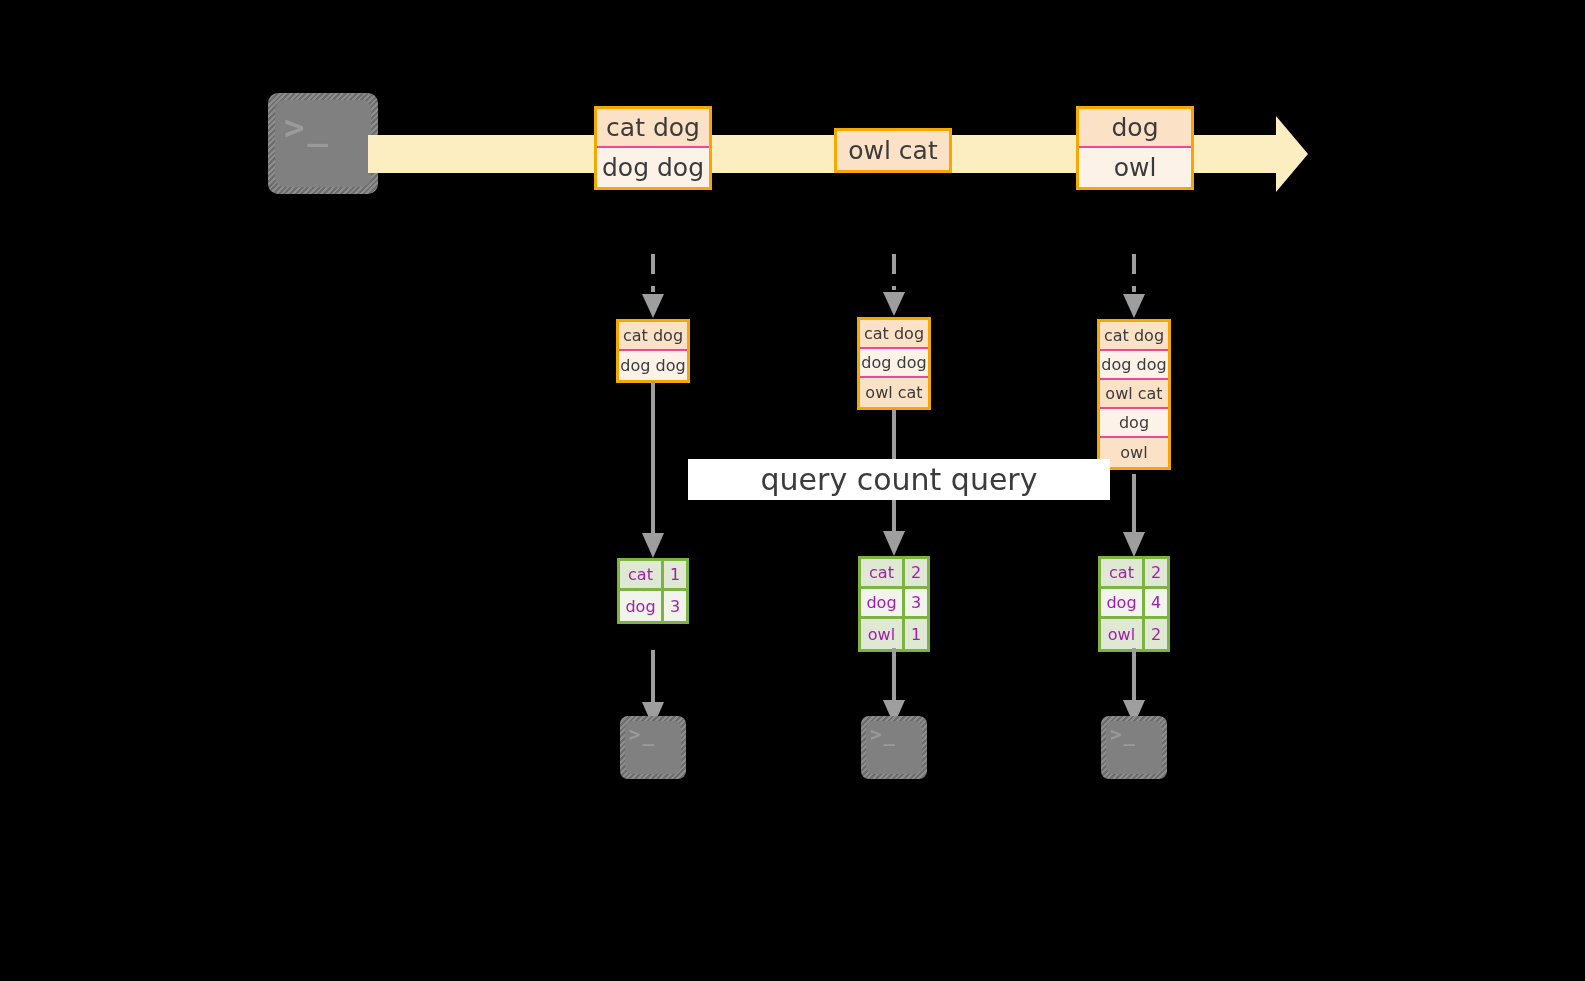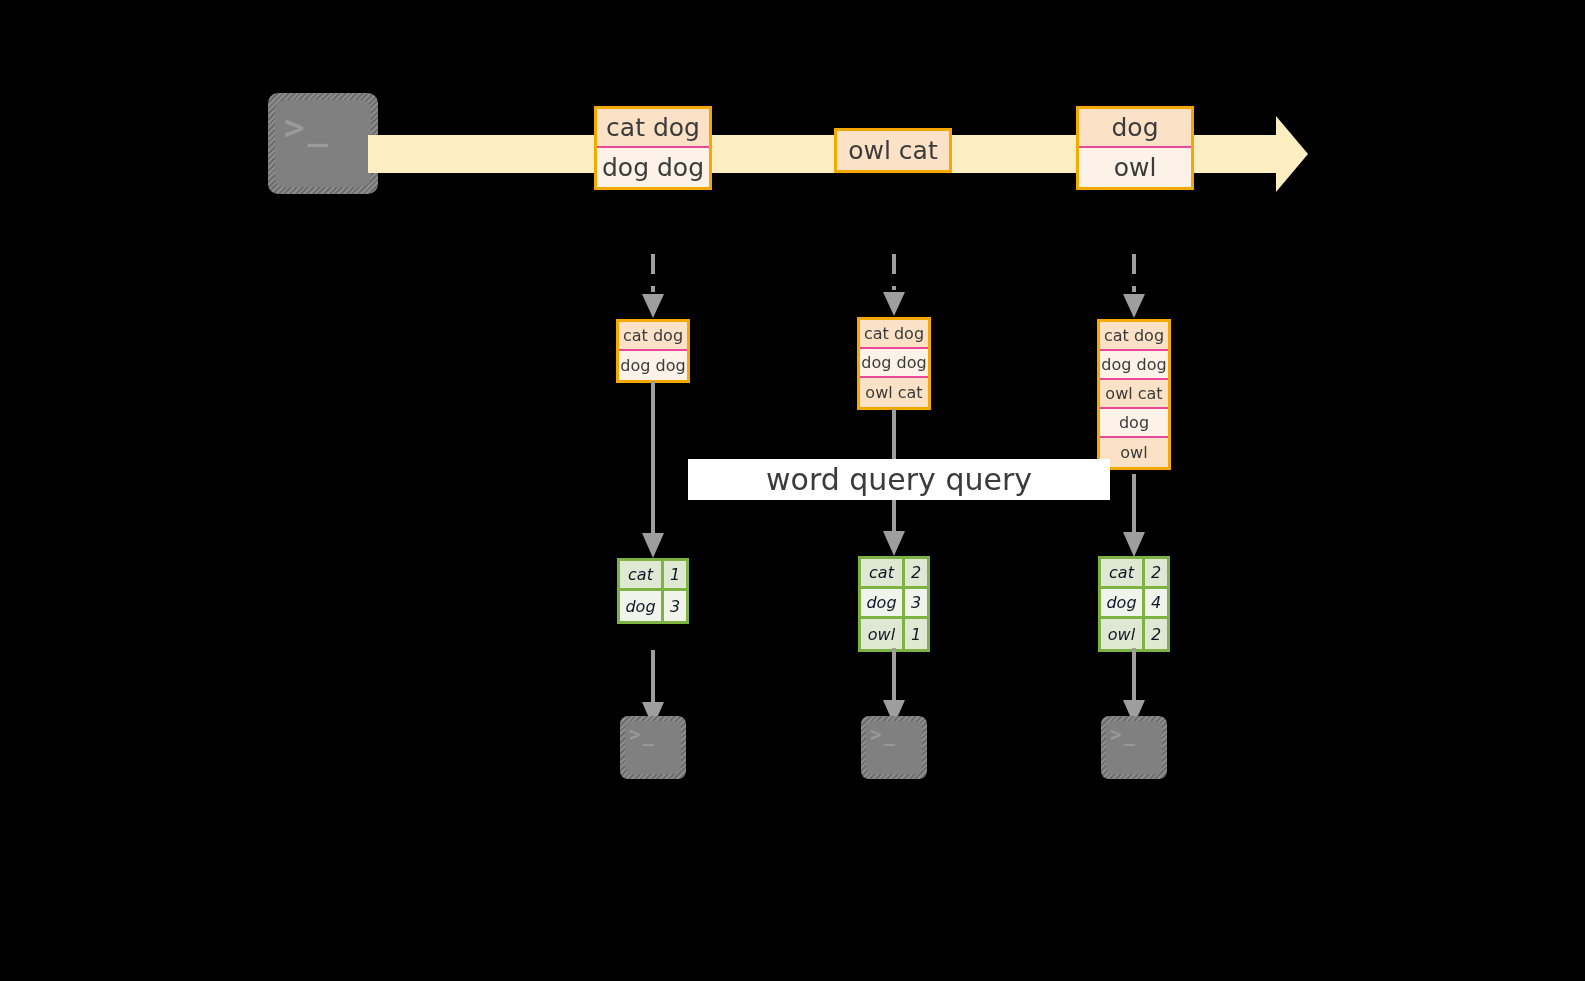--- a/index.html
+++ b/index.html
@@ -101,23 +101,22 @@
   .gtable .grow {
     display: flex;
     height: 30px;
     border-bottom: 3px solid #7cb342;
   }
   .gtable .grow:last-child { border-bottom: none; }
   .gtable .gcell {
     display: flex;
     align-items: center;
     justify-content: center;
-    color: #0f172a;
+    color: #a21caf;
     white-space: nowrap;
-    font-style: italic;
   }
   .gtable .gcell.word { width: 44px; border-right: 3px solid #7cb342; }
   .gtable .gcell.count { flex: 1; }
   .gtable .grow.shade-a .gcell { background: #dfe8d2; }
   .gtable .grow.shade-b .gcell { background: #f0f4ea; }
 
   .gtable.g1 { left: 617px;  top: 558px; }
   .gtable.g2 { left: 858px;  top: 556px; }
   .gtable.g3 { left: 1098px; top: 556px; }
 
@@ -205,21 +204,21 @@
   </svg>
   <svg class="conn" style="left:878px; top:409px; width:32px; height:148px;" viewBox="0 0 32 148">
     <line x1="16" y1="0" x2="16" y2="122" stroke="#9e9e9e" stroke-width="4"></line>
     <polygon points="16,147 5,122 27,122" fill="#9e9e9e"></polygon>
   </svg>
   <svg class="conn" style="left:1118px; top:474px; width:32px; height:84px;" viewBox="0 0 32 84">
     <line x1="16" y1="0" x2="16" y2="58" stroke="#9e9e9e" stroke-width="4"></line>
     <polygon points="16,83 5,58 27,58" fill="#9e9e9e"></polygon>
   </svg>
 
-  <div id="query-label">word query query</div>
+  <div id="query-label">query count query</div>
 
   <div class="gtable g1">
     <div class="grow shade-a">
       <div class="gcell word">cat</div>
       <div class="gcell count">1</div>
     </div>
     <div class="grow shade-b">
       <div class="gcell word">dog</div>
       <div class="gcell count">3</div>
     </div>

